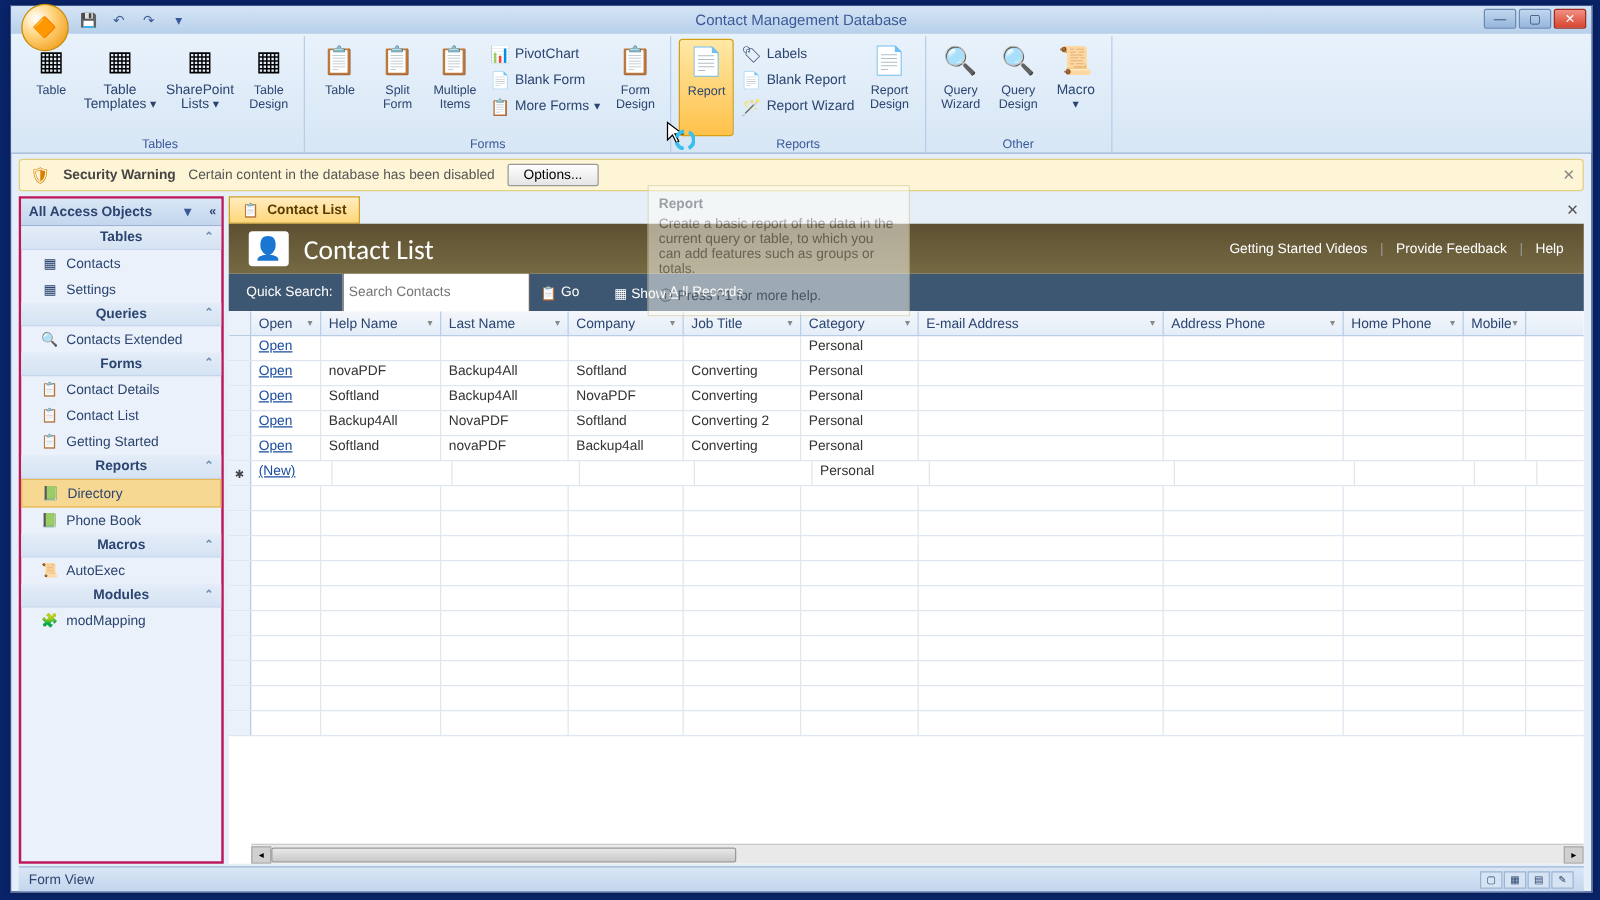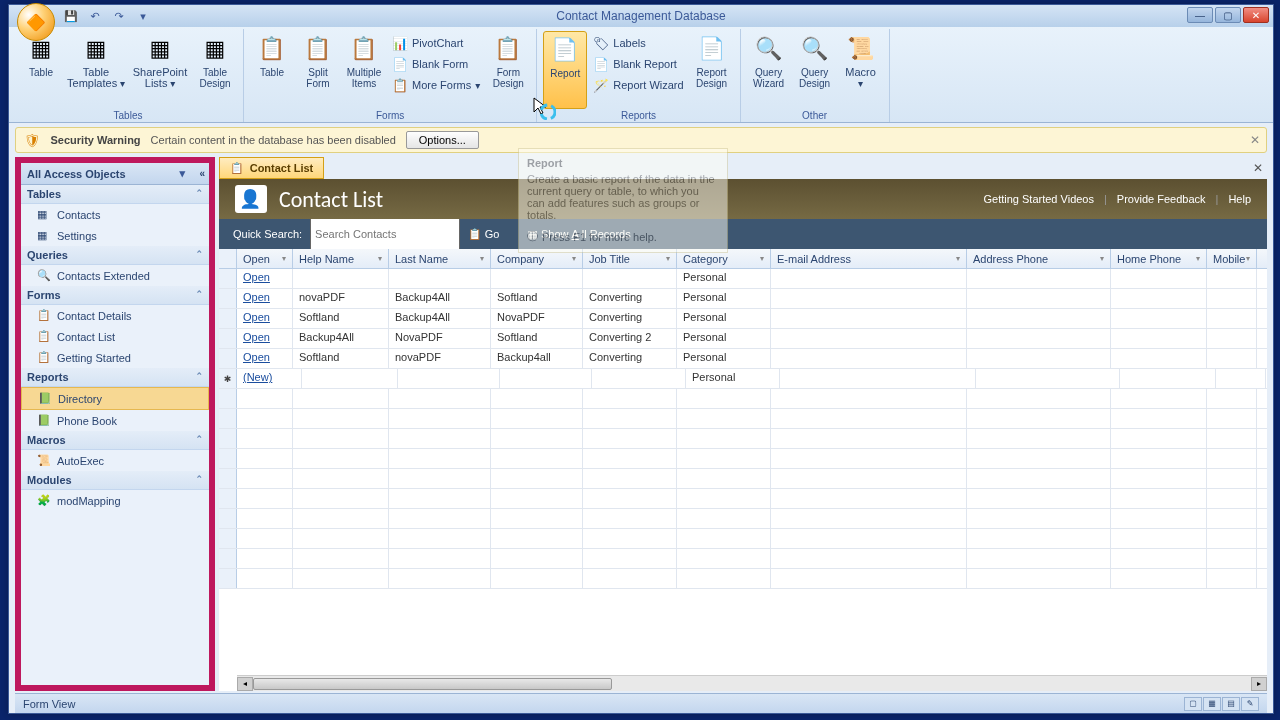--- a/index.html
+++ b/index.html
@@ -30,21 +30,21 @@
 .small-btns{display:flex;flex-direction:column;gap:1px;justify-content:flex-start;padding-top:2px;}
 .small-btn{display:flex;align-items:center;gap:4px;padding:2px 4px;cursor:pointer;font-size:10px;color:#2b4570;}
 .small-btn .icon{width:16px;height:16px;display:flex;align-items:center;justify-content:center;font-size:13px;}
 .security-bar{height:26px;background:#fdf5d5;border:1px solid #e0d080;margin:4px 6px;display:flex;align-items:center;padding:0 8px;gap:10px;border-radius:3px;position:relative;}
 .security-bar .shield{color:#d98000;font-size:13px;}
 .security-bar .title-s{font-weight:bold;color:#444;}
 .security-bar .msg{color:#555;}
 .security-bar button{background:linear-gradient(#fefefe,#e5e5e5);border:1px solid #999;padding:2px 12px;border-radius:2px;}
 .security-bar .close-s{position:absolute;right:6px;color:#888;cursor:pointer;font-size:12px;}
 .body-area{display:flex;height:534px;margin:0 6px;}
-.nav-pane{width:200px;background:#eaf1fa;border:6px solid #be185d;display:flex;flex-direction:column;}
+.nav-pane{width:164px;background:#eaf1fa;border:2px solid #be185d;display:flex;flex-direction:column;text-align:center;}
 .nav-header{height:22px;background:linear-gradient(#d9e6f5,#c3d6ee);border-bottom:1px solid #9bb4d4;display:flex;align-items:center;padding:0 6px;color:#2b4570;font-weight:bold;position:relative;}
 .nav-header .chevron{position:absolute;right:24px;color:#3b5998;}
 .nav-header .collapse{position:absolute;right:4px;font-size:10px;}
 .nav-group-h{background:linear-gradient(#e4edf8,#d5e3f3);padding:3px 6px;color:#2b4570;font-weight:bold;border-bottom:1px solid #c3d6ee;position:relative;}
 .nav-group-h .toggle{position:absolute;right:6px;color:#6b8bb5;font-size:9px;}
 .nav-item{display:flex;align-items:center;gap:6px;padding:4px 6px 4px 16px;color:#2b4570;cursor:pointer;}
 .nav-item.sel{background:#f7d893;border:1px solid #e6b850;}
 .nav-item .icon{width:14px;font-size:11px;}
 .content{flex:1;display:flex;flex-direction:column;margin-left:4px;position:relative;}
 .doc-tabs{height:22px;background:#e6eef8;display:flex;position:relative;}

